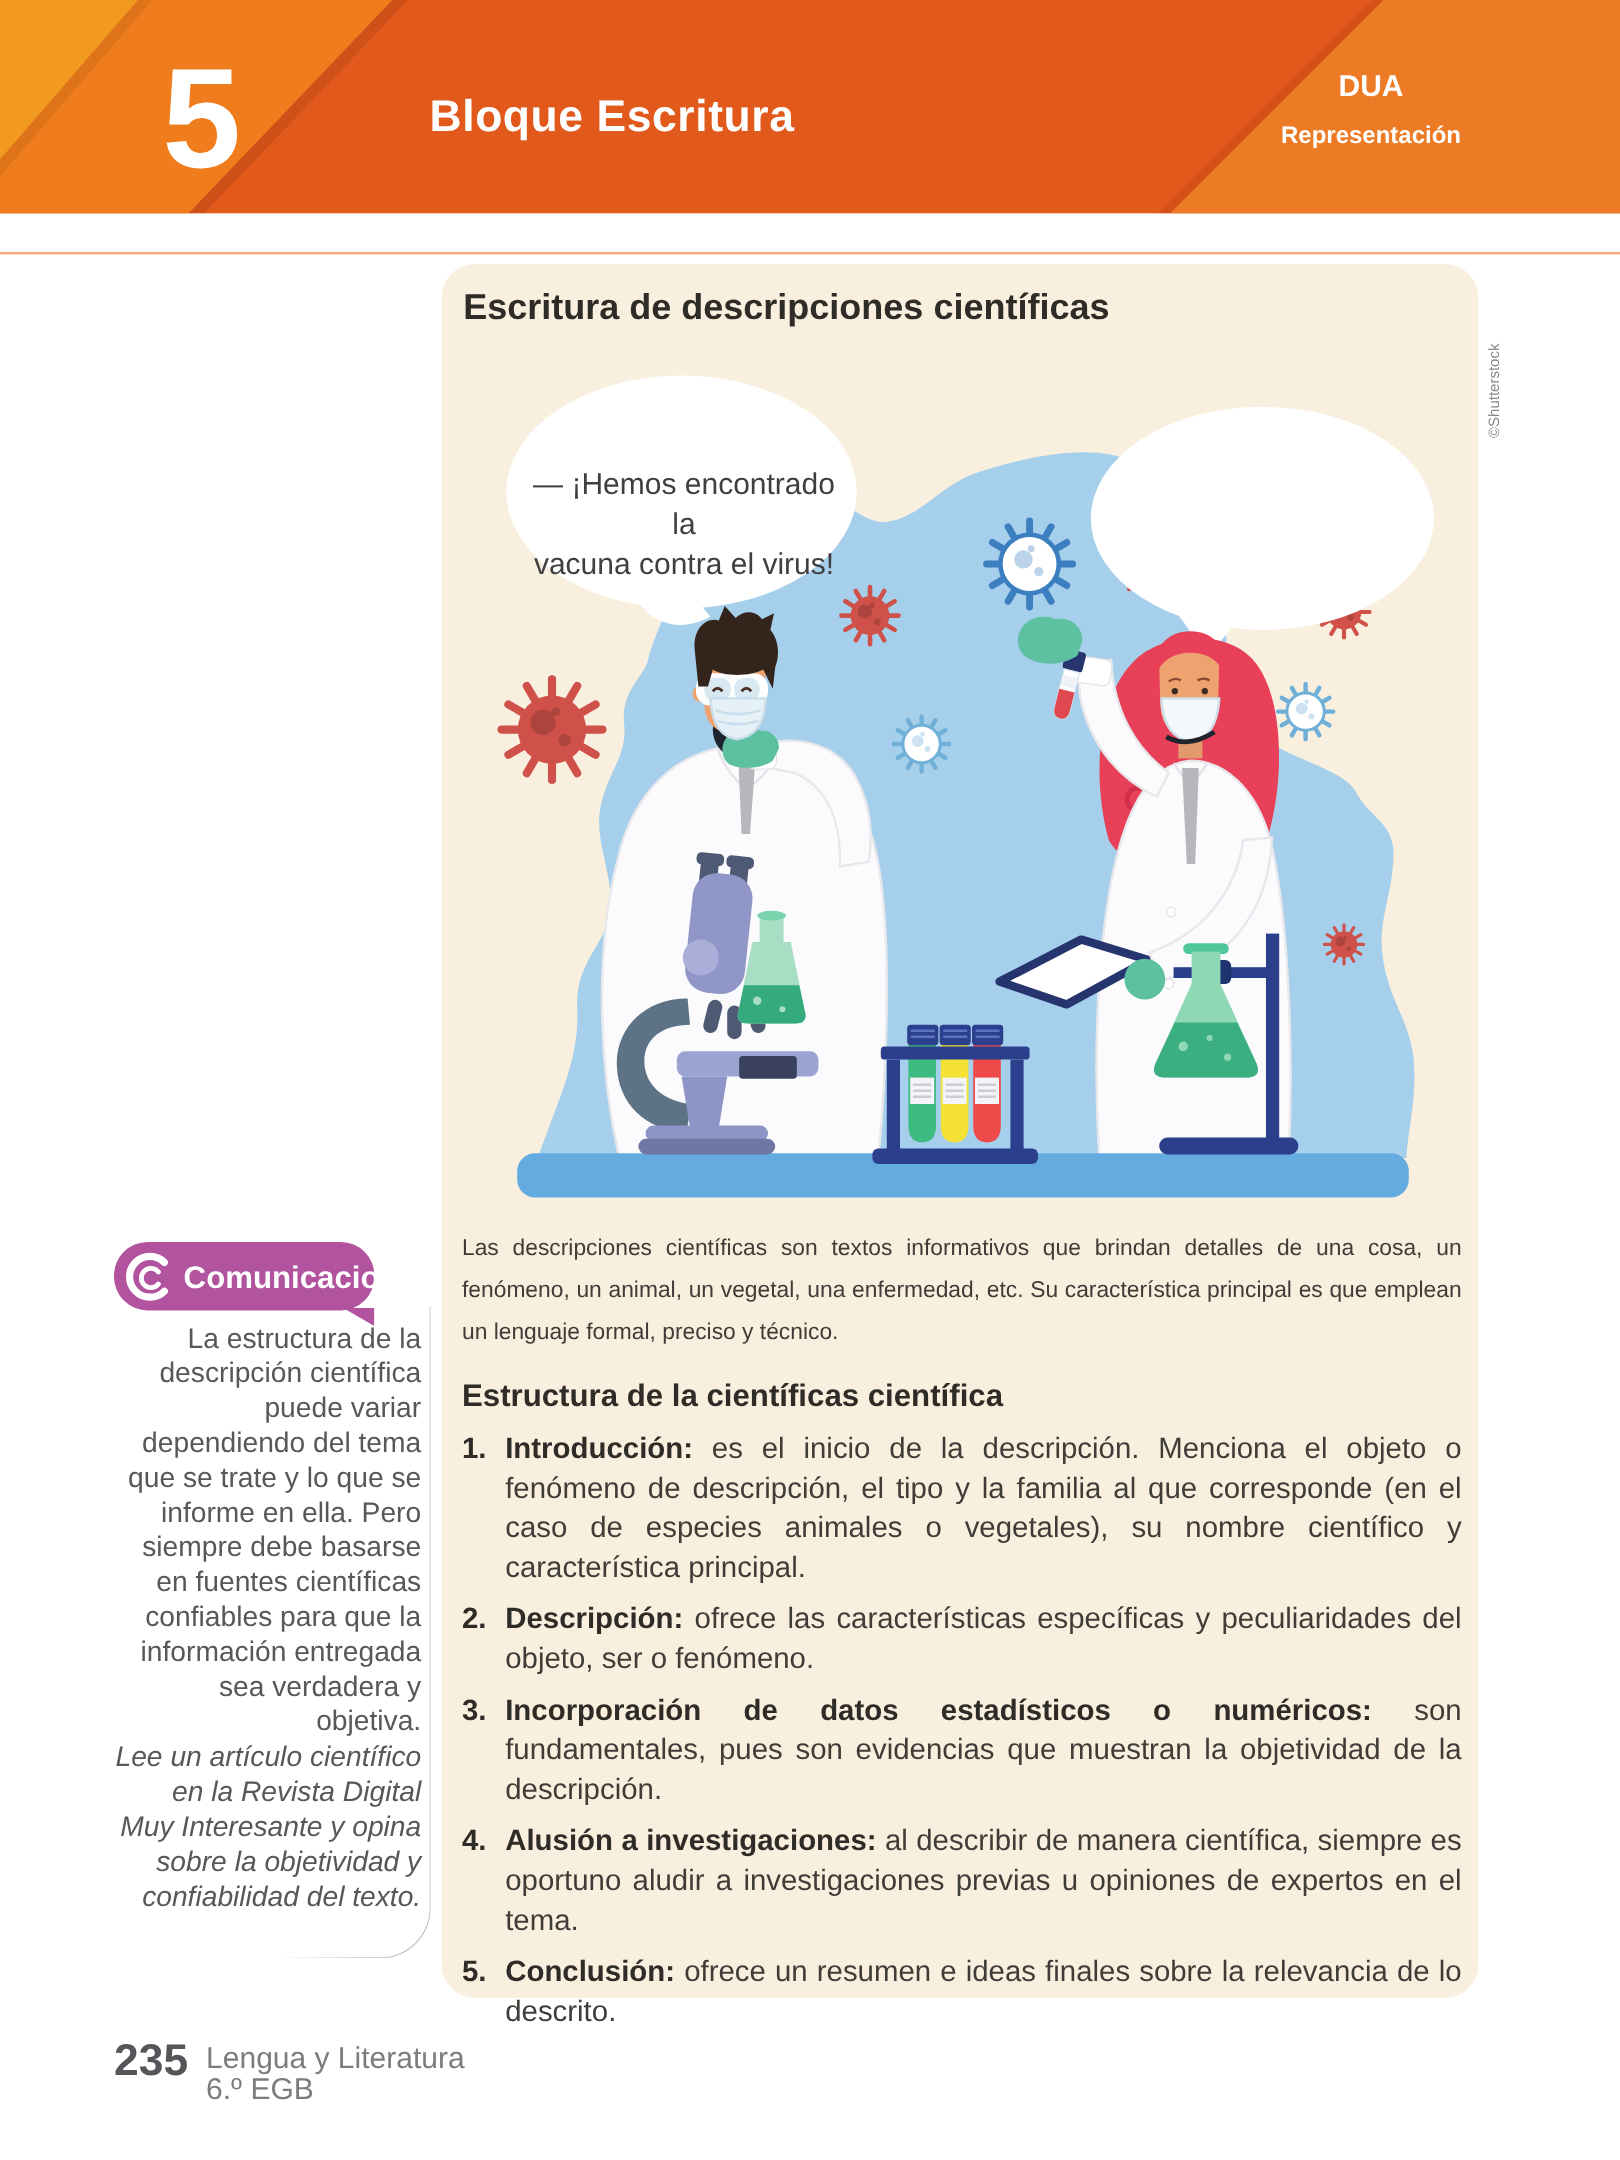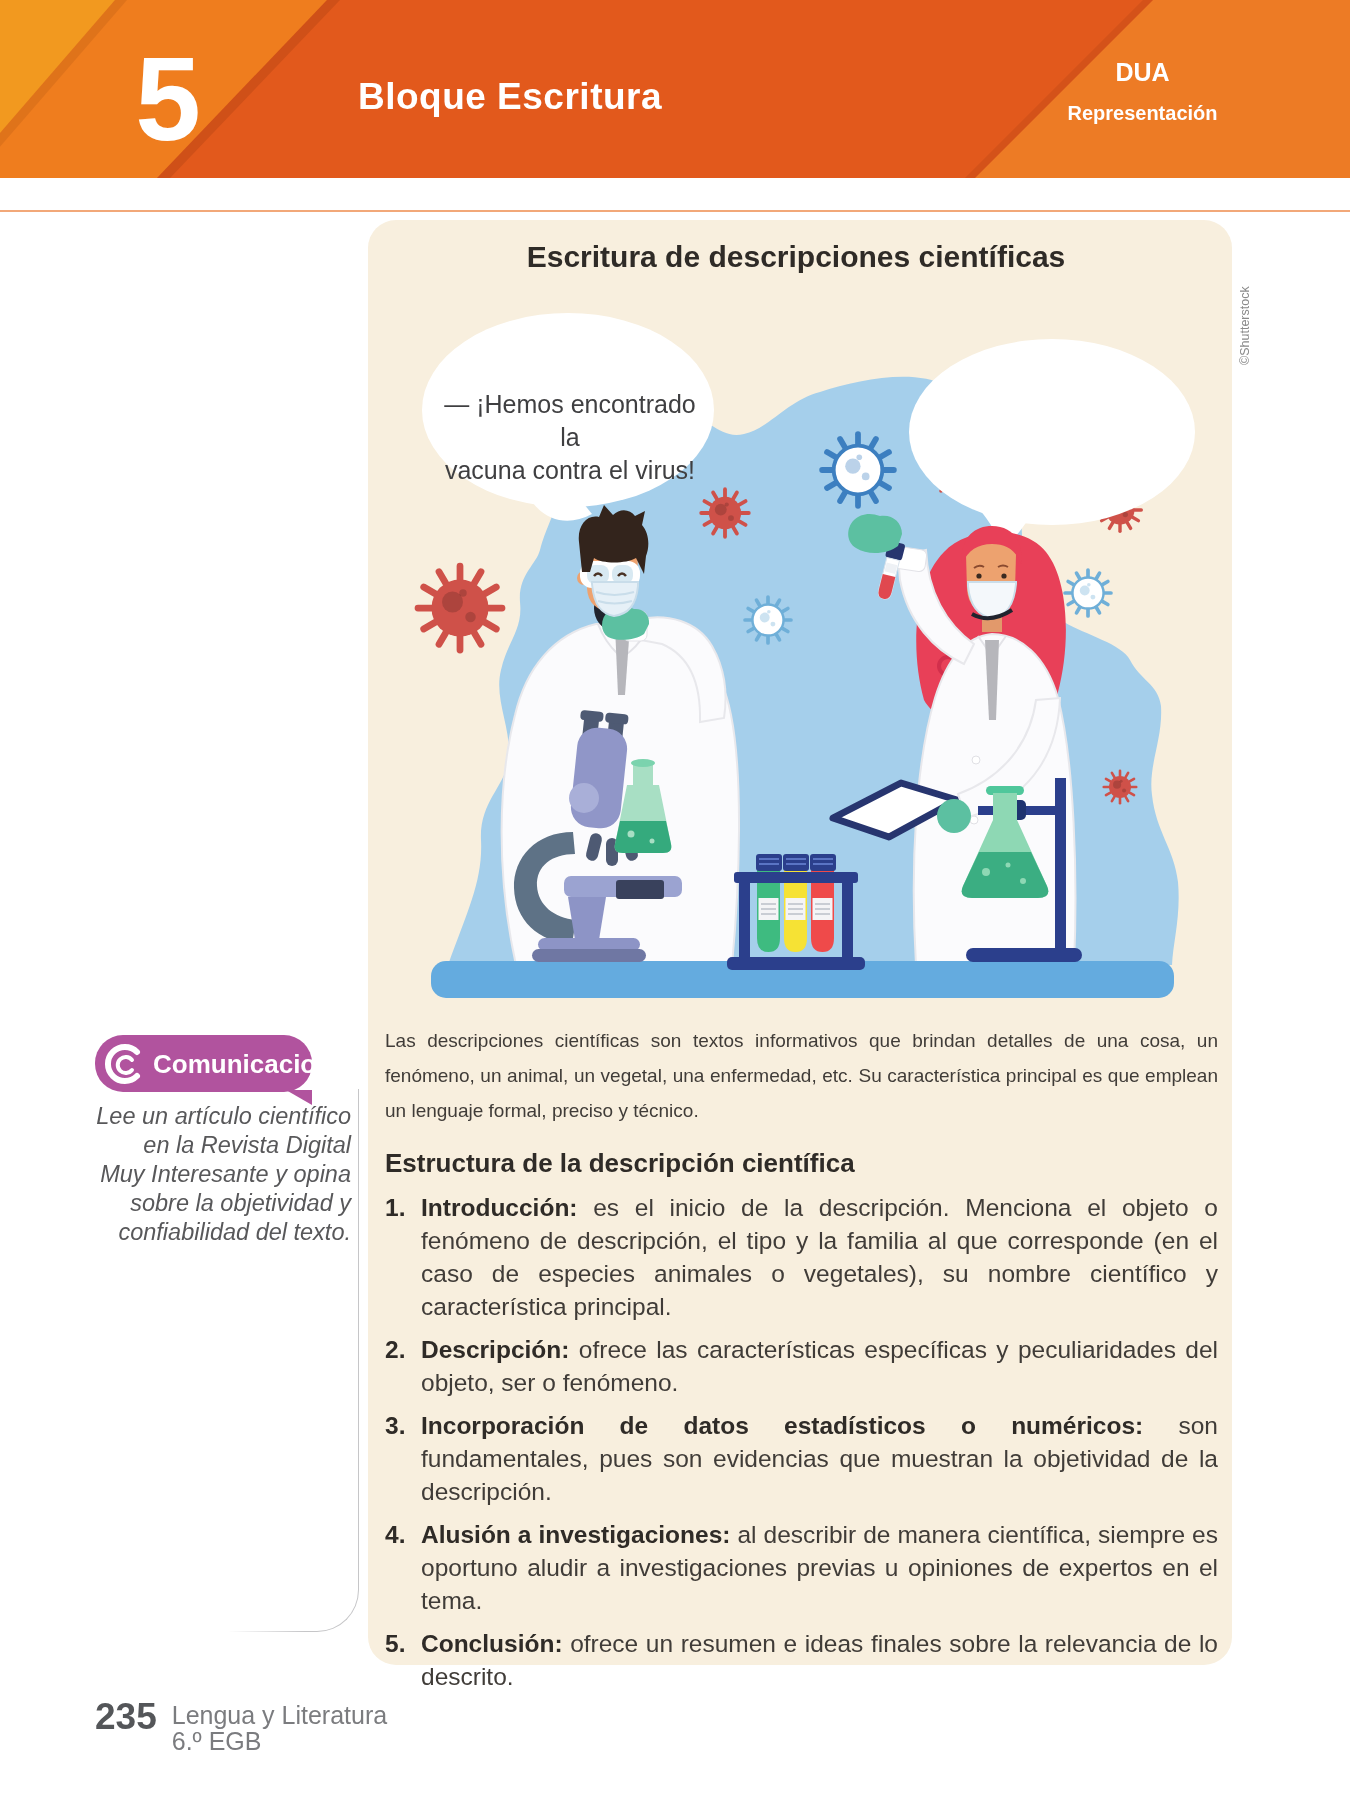--- a/index.html
+++ b/index.html
@@ -13,21 +13,21 @@
   .banner-title{position:absolute;left:300px;top:76px;width:420px;text-align:center;
       font-size:37px;font-weight:bold;color:#fff;letter-spacing:.5px;}
   .dua{position:absolute;left:1035px;top:58px;width:215px;text-align:center;color:#fff;}
   .dua .l1{font-size:25px;font-weight:bold;}
   .dua .l2{font-size:20px;font-weight:bold;margin-top:15px;}
   .top-rule{position:absolute;left:0;top:210px;width:1350px;height:2px;background:#F2A879;}
   
   .content-box{position:absolute;left:368px;top:220px;width:864px;height:1445px;
       background:#F8EFDE;border-radius:28px;}
   .content-title{position:absolute;left:18px;top:20px;width:820px;
-      font-size:30px;font-weight:bold;color:#2F2B27;text-align:center;}
+      font-size:30px;font-weight:bold;color:#2F2B27;}
   .illustration{position:absolute;left:0;top:0;width:864px;height:780px;}
   .bubble-text{position:absolute;color:#3F3F41;font-size:25px;line-height:33px;white-space:pre-line;}
   .bubble-text.left{left:76px;top:168px;width:252px;text-align:center;}
   .bubble-text.right{left:560px;top:150px;width:258px;text-align:left;padding-left:26px;text-indent:-26px;}
   .main-text{position:absolute;left:17px;top:803px;width:833px;color:#403C38;}
   .main-text p.intro{margin:0;font-size:19px;line-height:35px;text-align:justify;}
   .main-text h3{margin:20px 0 12px 0;font-size:26px;color:#2F2B27;}
   ol.structure{list-style:none;margin:0;padding:0;}
   ol.structure li{display:flex;margin-bottom:10px;font-size:24.5px;line-height:33px;}
   ol.structure .li-num{flex:0 0 36px;font-weight:bold;color:#2F2B27;}
@@ -287,21 +287,21 @@
         <circle cx="640" cy="645" r="2.5" fill="#8ED8B4"></circle>
       </g>
     </svg>
 
     <div class="content-title">Escritura de descripciones científicas</div>
     <div class="bubble-text left">— ¡Hemos encontrado la
 vacuna contra el virus!</div>
 
     <div class="main-text">
       <p class="intro">Las descripciones científicas son textos informativos que brindan detalles de una cosa, un fenómeno, un animal, un vegetal, una enfermedad, etc. Su característica principal es que emplean un lenguaje formal, preciso y técnico.</p>
-      <h3>Estructura de la descripción científica</h3>
+      <h3>Estructura de la científicas científica</h3>
       <ol class="structure">
         <li>
           <span class="li-num">1.</span>
           <p class="li-body"><b>Introducción:</b> <span>es el inicio de la descripción. Menciona el objeto o fenómeno de descripción, el tipo y la familia al que corresponde (en el caso de especies animales o vegetales), su nombre científico y característica principal.</span></p>
         </li>
         <li>
           <span class="li-num">2.</span>
           <p class="li-body"><b>Descripción:</b> <span>ofrece las características específicas y peculiaridades del objeto, ser o fenómeno.</span></p>
         </li>
         <li>
@@ -327,20 +327,21 @@
       <svg class="badge-logo" width="50" height="50" viewBox="0 0 50 50">
         <path d="M 38,12 A 17,17 0 1 0 38,36" fill="none" stroke="#FFFFFF" stroke-width="6" stroke-linecap="round"></path>
         <path d="M 33,20 A 8,8 0 1 0 33,30" fill="none" stroke="#FFFFFF" stroke-width="4" stroke-linecap="round"></path>
       </svg>
       <span class="badge-label">Comunicacional</span>
       <svg class="badge-tail" width="26" height="15" viewBox="0 0 26 15">
         <polygon points="0,0 26,0 26,15" fill="#B1539E"></polygon>
       </svg>
     </div>
     <div class="sb-text">
+      <div>La estructura de la descripción científica puede variar dependiendo del tema que se trate y lo que se informe en ella. Pero siempre debe basarse en fuentes científicas confiables para que la información entregada sea verdadera y objetiva.</div>
       <div class="act">Lee un artículo científico en la Revista Digital Muy Interesante y opina sobre la objetividad y confiabilidad del texto.</div>
     </div>
   </div>
 
   <div class="credit">©Shutterstock</div>
   <div class="footer">
     <div class="page-num">235</div>
     <div class="footer-sub">
       <div>Lengua y Literatura</div>
       <div>6.º EGB</div>

